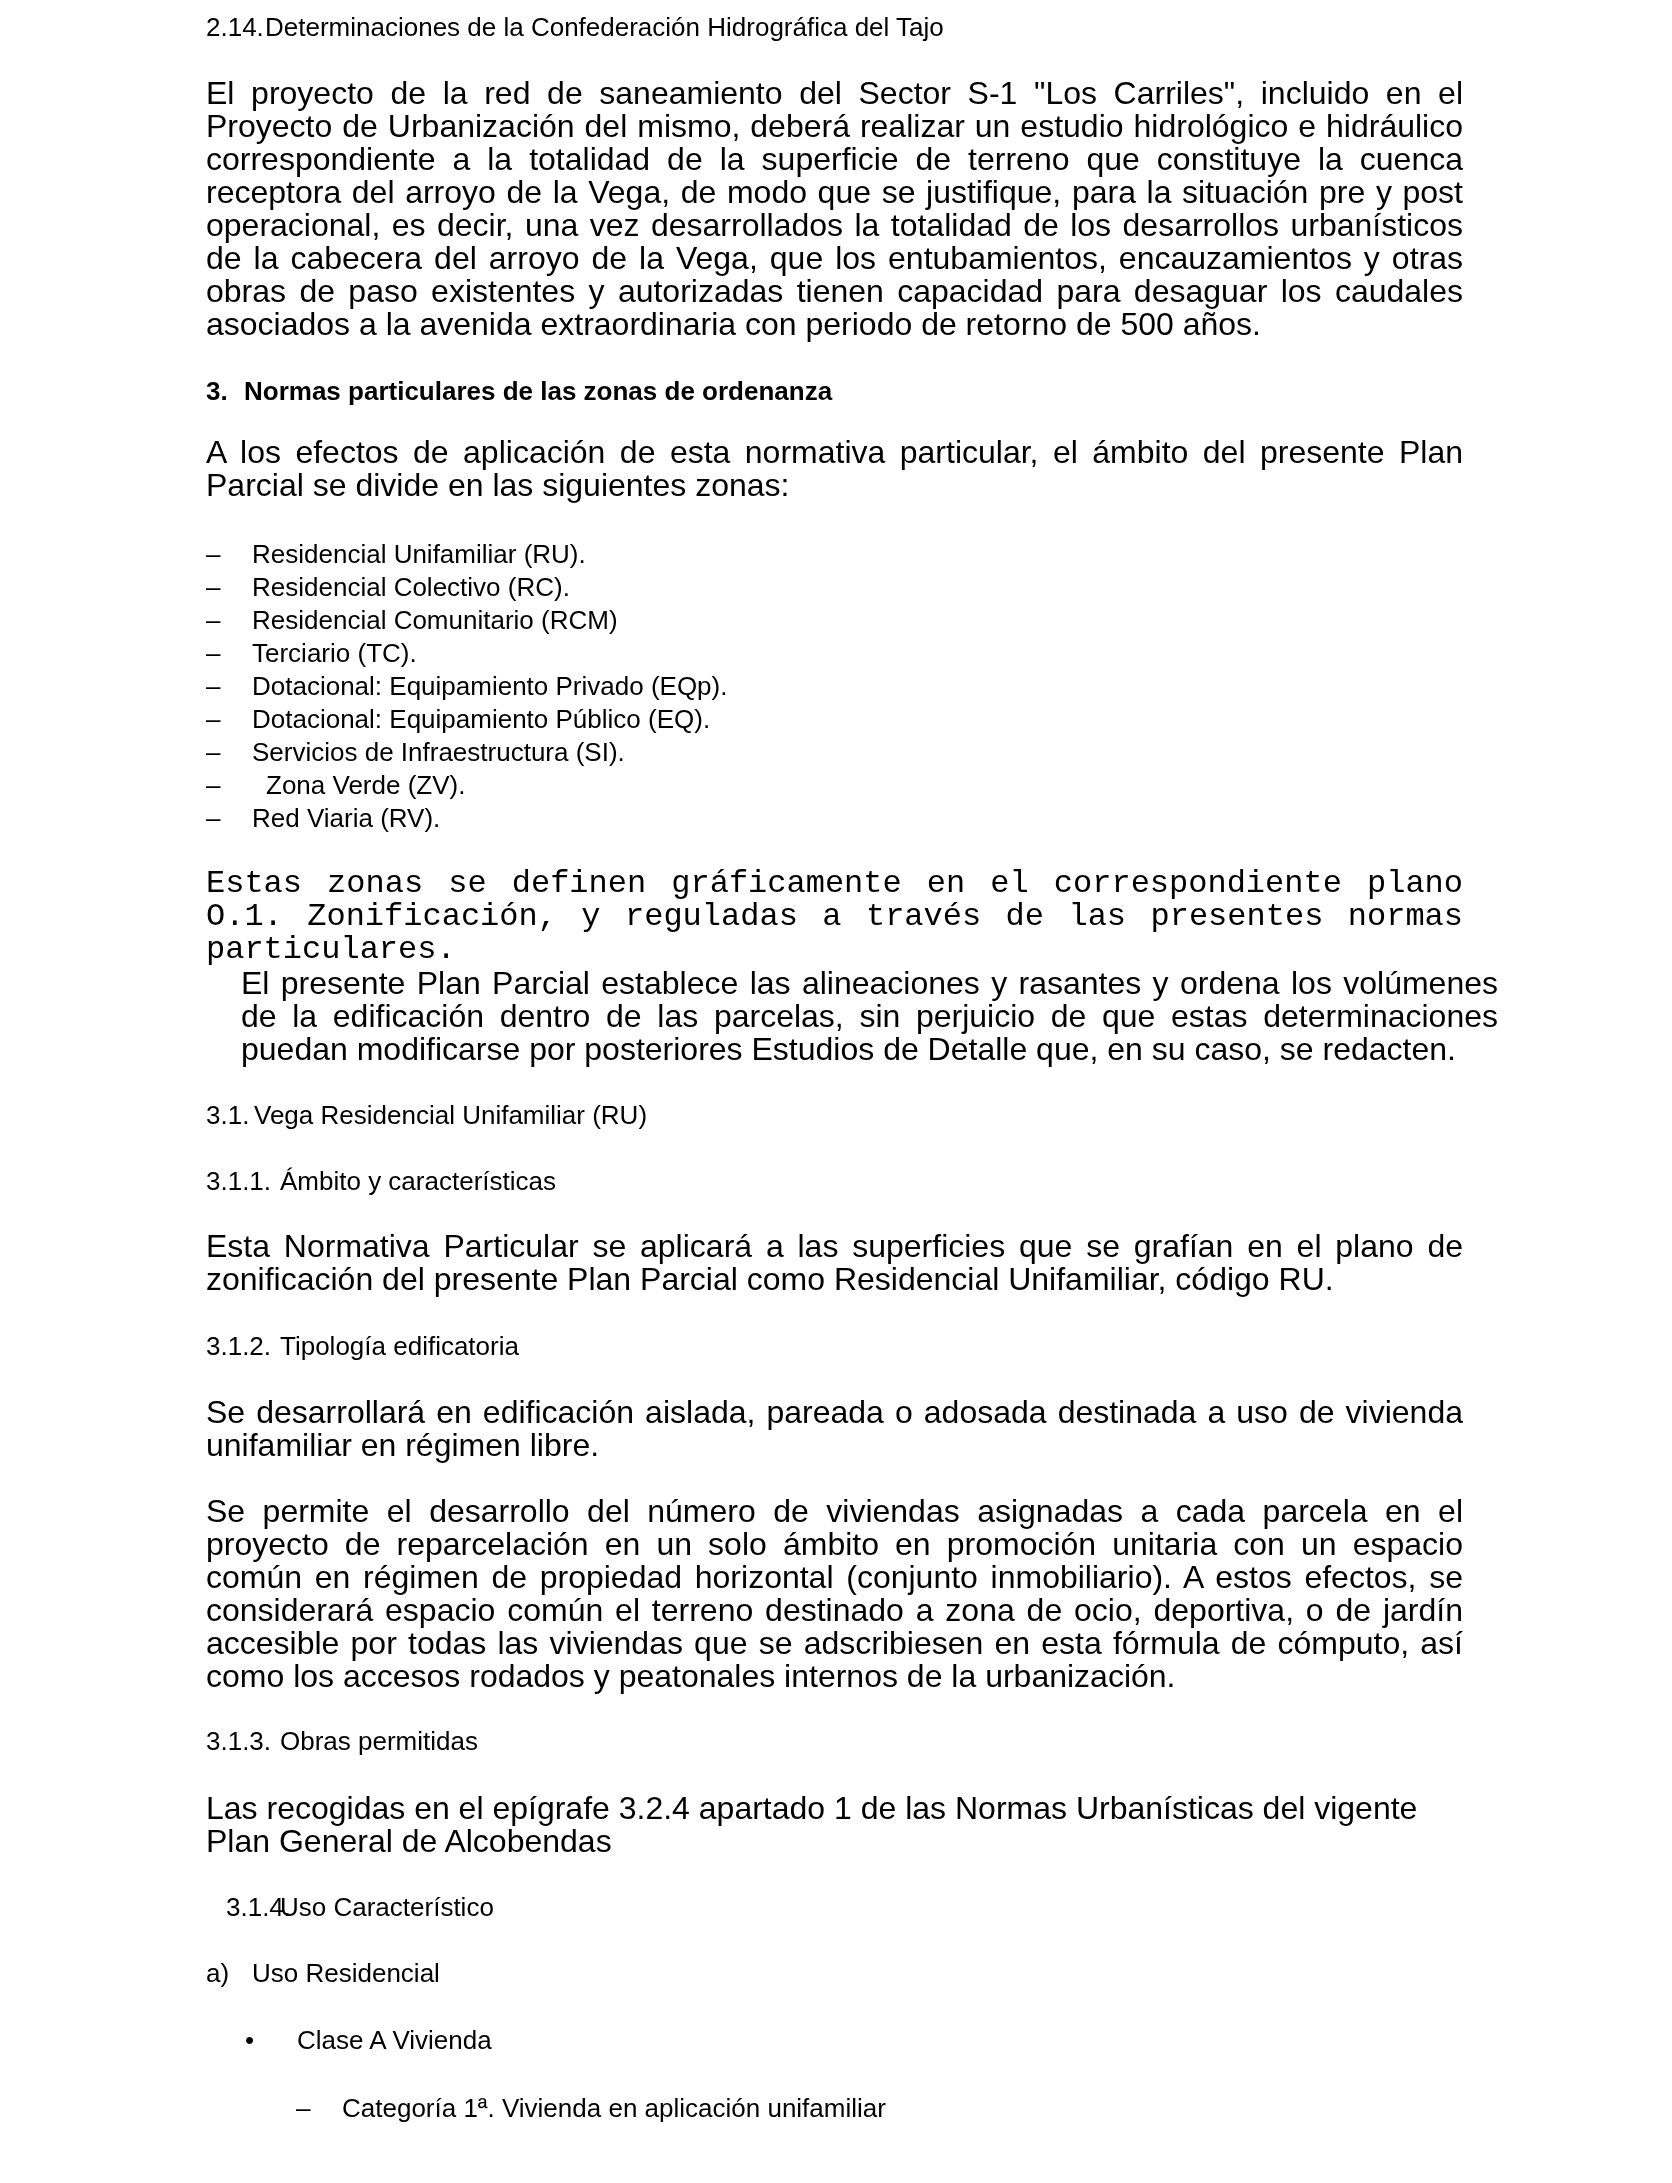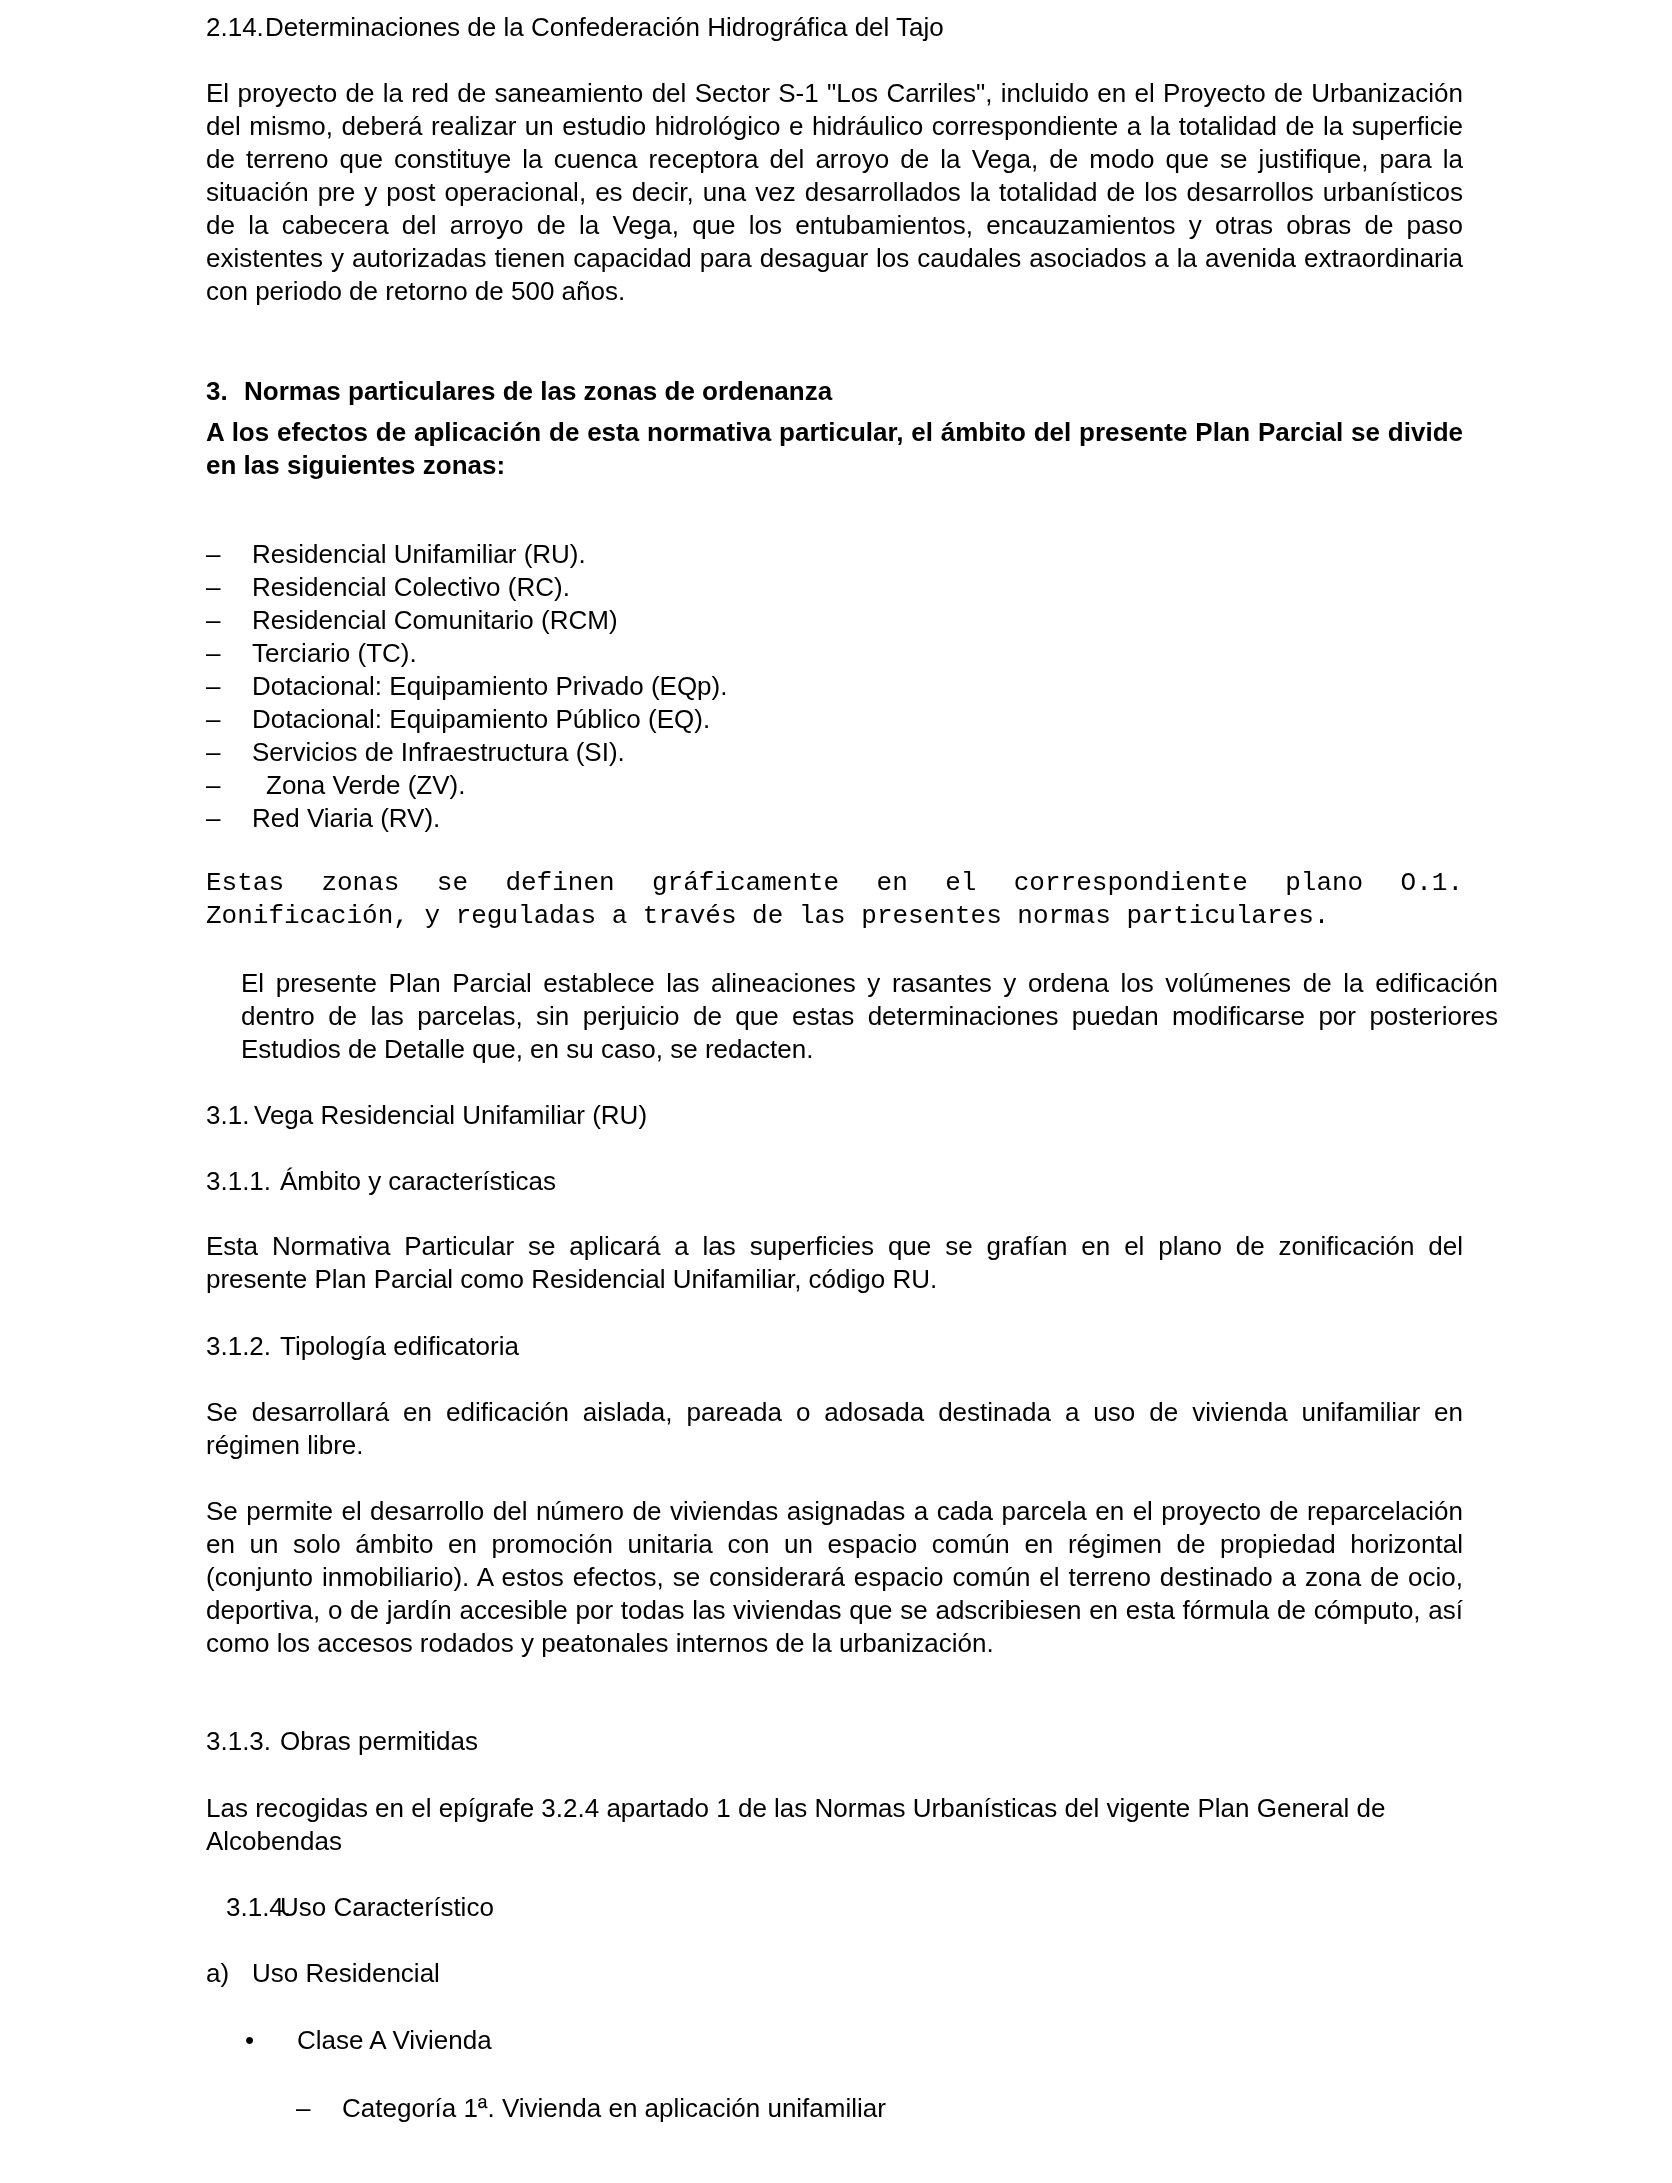--- a/index.html
+++ b/index.html
@@ -20,21 +20,21 @@
     left: 0; top: 0;
     width: 1672px;
     height: 2183px;
     background: #ffffff;
     border-radius: 14px;
   }
   .block {
     position: absolute;
     left: 206px;
     width: 1257px;
-    font-size: 26px;
+    font-size: 32px;
     line-height: 33px;
     margin: 0;
   }
   .justify {
     text-align: justify;
   }
   .heading-bold {
     font-weight: bold;
   }
   .row {
@@ -62,21 +62,21 @@
     <span class="rowtext" style="left:59px;">Determinaciones de la Confederación Hidrográfica del Tajo</span>
   </div>
 
   <p class="block justify" style="top:77px;">El proyecto de la red de saneamiento del Sector S-1 "Los Carriles", incluido en el Proyecto de Urbanización del mismo, deberá realizar un estudio hidrológico e hidráulico correspondiente a la totalidad de la superficie de terreno que constituye la cuenca receptora del arroyo de la Vega, de modo que se justifique, para la situación pre y post operacional, es decir, una vez desarrollados la totalidad de los desarrollos urbanísticos de la cabecera del arroyo de la Vega, que los entubamientos, encauzamientos y otras obras de paso existentes y autorizadas tienen capacidad para desaguar los caudales asociados a la avenida extraordinaria con periodo de retorno de 500 años.</p>
 
   <div class="row heading-bold" style="left:206px; top:375px;">
     <span class="marker" style="left:0;">3.</span>
     <span class="rowtext" style="left:38px;">Normas particulares de las zonas de ordenanza</span>
   </div>
 
-  <p class="block justify" style="top:416px;font-weight:bold;">A los efectos de aplicación de esta normativa particular, el ámbito del presente Plan Parcial se divide en las siguientes zonas:</p>
+  <p class="block justify" style="top:436px;">A los efectos de aplicación de esta normativa particular, el ámbito del presente Plan Parcial se divide en las siguientes zonas:</p>
 
   <div>
     <div class="row" style="left:206px; top:538px;">
       <span class="marker" style="left:0;">–</span>
       <span class="rowtext" style="left:46px;">Residencial Unifamiliar (RU).</span>
     </div>
     <div class="row" style="left:206px; top:571px;">
       <span class="marker" style="left:0;">–</span>
       <span class="rowtext" style="left:46px;">Residencial Colectivo (RC).</span>
     </div>

